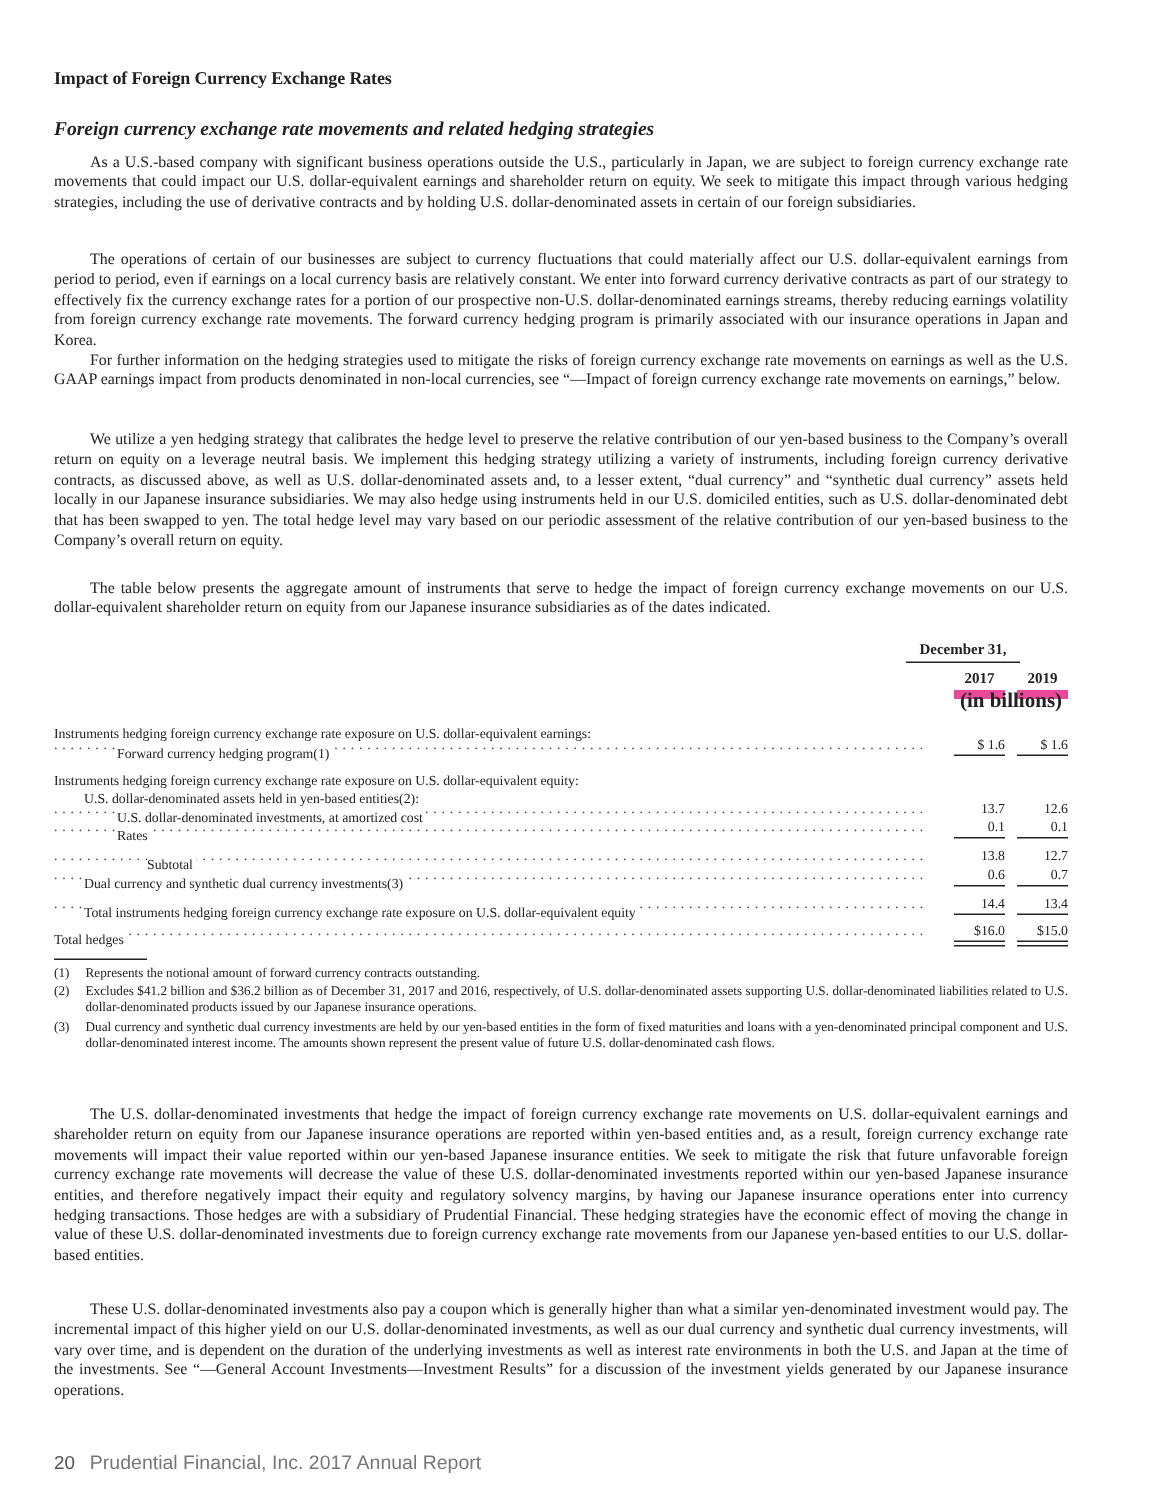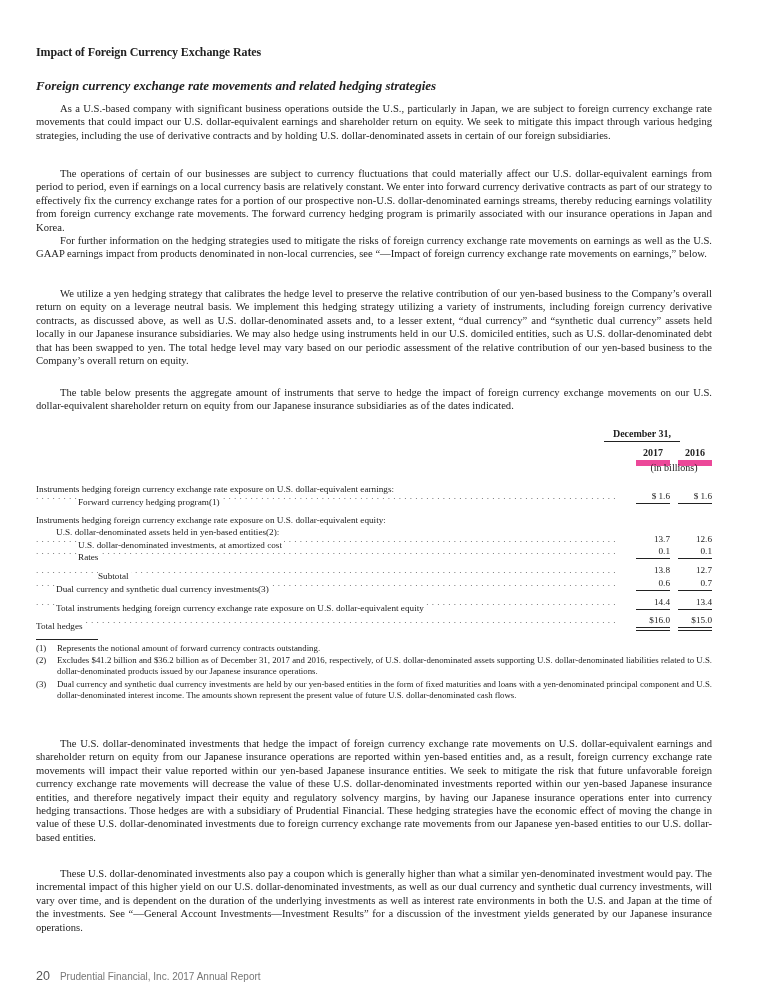--- a/index.html
+++ b/index.html
@@ -20,55 +20,55 @@
     position: absolute; left: 0; width: 676px; margin: 0;
     font-size: 10.6px; line-height: 13.4px; text-align: justify;
     text-indent: 24px;
   }
   
   .tbl { position: absolute; left: 0; width: 676px; font-size: 9.2px; line-height: 12px; }
   .hdr-dec { position: absolute; top: 428px; left: 596px; width: 80px; text-align: center; font-weight: bold; font-size: 10px;
              border-bottom: 1px solid #222; padding-bottom: 1px; }
   .hdr-year { position: absolute; top: 447px; font-weight: bold; font-size: 10px; width: 34px; text-align: center;
               border-bottom: 6px solid #ec4899; padding-bottom: 1px; }
-  .hdr-unit { position: absolute; top: 462px; left: 596px; width: 80px; text-align: center; font-weight: normal; font-size: 10px; }
+  .hdr-unit { position: absolute; top: 462px; left: 596px; width: 80px; text-align: center; font-weight: bold; font-size: 14px; }
   .row { position: absolute; left: 0; width: 676px; height: 12px; font-size: 9.2px; }
   .row .label { position: absolute; top: 6px; white-space: nowrap; background: #fff; padding-right: 2px; z-index: 2; }
   .row .dots { position: absolute; top: 0; right: 94px; left: 0; overflow: hidden; white-space: nowrap; z-index: 1;
                letter-spacing: 3.2px; color: #444; text-align: right; }
   .row .v { position: absolute; top: 0; width: 34px; text-align: right; }
   .row .v.c1 { left: 600px; }
   .row .v.c2 { left: 642px; }
   .uline { position: absolute; height: 1px; width: 34px; background: #222; }
   .dline { position: absolute; height: 4px; width: 34px; border-top: 1px solid #222; border-bottom: 1px solid #222; box-sizing: border-box; }
   .fn-rule { position: absolute; top: 639px; left: 0; width: 62px; height: 1px; background: #222; }
   .footnote { position: absolute; left: 0; width: 676px; font-size: 8.8px; line-height: 11.4px; }
   .footnote .num { position: absolute; left: 0; top: 0; }
   .footnote .txt { margin-left: 21px; text-align: justify; }
   .footer { position: absolute; top: 966px; left: 0; white-space: nowrap; }
   .footer .pg { font-family: "Liberation Sans", sans-serif; font-size: 12.5px; color: #555; }
-  .footer .ttl { font-family: "Liberation Sans", sans-serif; font-size: 10px; color: #777; margin-left: 6px; }
+  .footer .ttl { font-family: "Liberation Sans", sans-serif; font-size: 13px; color: #777; margin-left: 6px; }
 </style>
 </head>
 <body>
 
 <div class="page">
   <h1>Impact of Foreign Currency Exchange Rates</h1>
   <h2>Foreign currency exchange rate movements and related hedging strategies</h2>
 
   <p class="body" style="top:102px">As a U.S.-based company with significant business operations outside the U.S., particularly in Japan, we are subject to foreign currency exchange rate movements that could impact our U.S. dollar-equivalent earnings and shareholder return on equity. We seek to mitigate this impact through various hedging strategies, including the use of derivative contracts and by holding U.S. dollar-denominated assets in certain of our foreign subsidiaries.</p>
   <p class="body" style="top:167px">The operations of certain of our businesses are subject to currency fluctuations that could materially affect our U.S. dollar-equivalent earnings from period to period, even if earnings on a local currency basis are relatively constant. We enter into forward currency derivative contracts as part of our strategy to effectively fix the currency exchange rates for a portion of our prospective non-U.S. dollar-denominated earnings streams, thereby reducing earnings volatility from foreign currency exchange rate movements. The forward currency hedging program is primarily associated with our insurance operations in Japan and Korea.</p>
   <p class="body" style="top:234px">For further information on the hedging strategies used to mitigate the risks of foreign currency exchange rate movements on earnings as well as the U.S. GAAP earnings impact from products denominated in non-local currencies, see “—Impact of foreign currency exchange rate movements on earnings,” below.</p>
   <p class="body" style="top:287px">We utilize a yen hedging strategy that calibrates the hedge level to preserve the relative contribution of our yen-based business to the Company’s overall return on equity on a leverage neutral basis. We implement this hedging strategy utilizing a variety of instruments, including foreign currency derivative contracts, as discussed above, as well as U.S. dollar-denominated assets and, to a lesser extent, “dual currency” and “synthetic dual currency” assets held locally in our Japanese insurance subsidiaries. We may also hedge using instruments held in our U.S. domiciled entities, such as U.S. dollar-denominated debt that has been swapped to yen. The total hedge level may vary based on our periodic assessment of the relative contribution of our yen-based business to the Company’s overall return on equity.</p>
   <p class="body" style="top:386px">The table below presents the aggregate amount of instruments that serve to hedge the impact of foreign currency exchange movements on our U.S. dollar-equivalent shareholder return on equity from our Japanese insurance subsidiaries as of the dates indicated.</p>
 
   <div class="tbl">
     <div class="hdr-dec" style="left:568px;width:76px">December 31,</div>
     <div class="hdr-year" style="left:600px">2017</div>
-    <div class="hdr-year" style="left:642px">2016</div>
+    <div class="hdr-year" style="left:642px">2019</div>
     <div class="hdr-unit" style="left:600px;width:76px">(in billions)</div>
 
     <div class="row" style="top:477px">
       <span class="label" style="left:0">Instruments hedging foreign currency exchange rate exposure on U.S. dollar-equivalent earnings:</span>
     </div>
     <div class="row" style="top:490px">
       <span class="label" style="left:42px">Forward currency hedging program(1)</span>
       <span class="dots">..........................................................................................................................</span>
       <span class="v c1">$ 1.6</span>
       <span class="v c2">$ 1.6</span>

